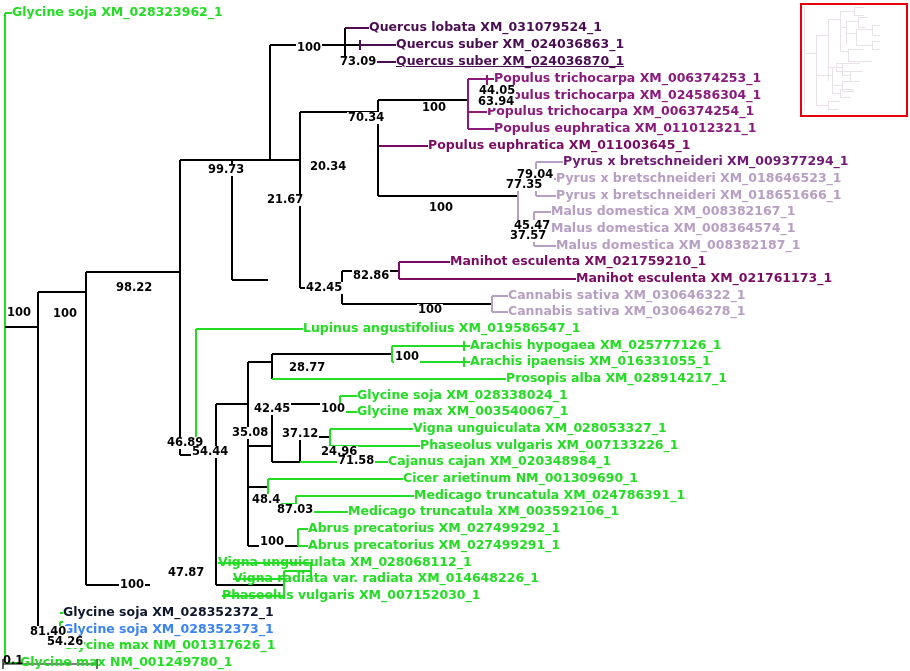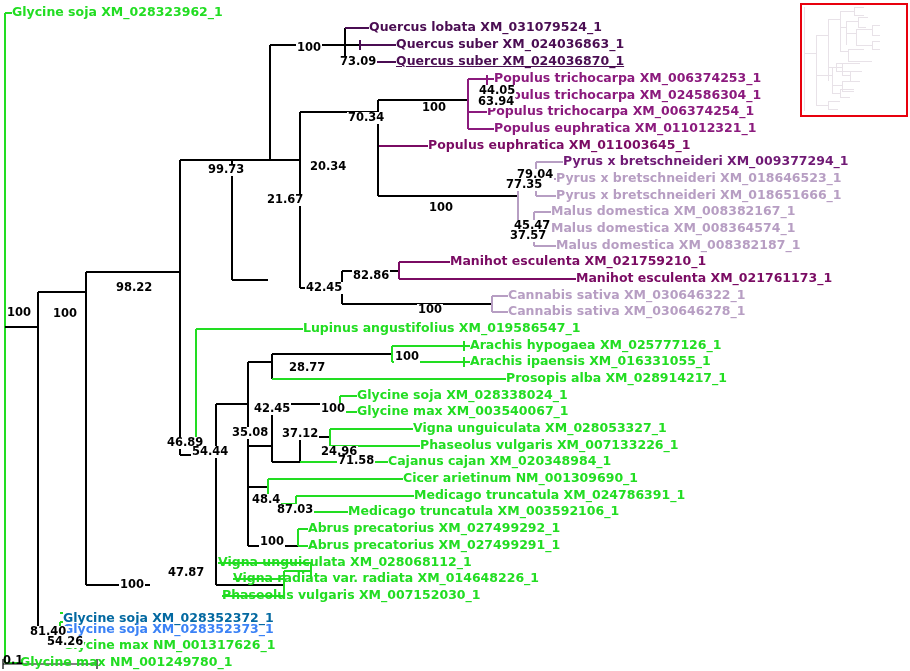--- a/index.html
+++ b/index.html
@@ -182,21 +182,21 @@
       <div class="lbl" style="left: 420px; top: 439px; color: rgb(34, 221, 34);">Phaseolus vulgaris XM_007133226_1</div>
       <div class="lbl" style="left: 388px; top: 455px; color: rgb(34, 221, 34);">Cajanus cajan XM_020348984_1</div>
       <div class="lbl" style="left: 403px; top: 472px; color: rgb(34, 221, 34);">Cicer arietinum NM_001309690_1</div>
       <div class="lbl" style="left: 414px; top: 489px; color: rgb(34, 221, 34);">Medicago truncatula XM_024786391_1</div>
       <div class="lbl" style="left: 348px; top: 505px; color: rgb(34, 221, 34);">Medicago truncatula XM_003592106_1</div>
       <div class="lbl" style="left: 308px; top: 522px; color: rgb(34, 221, 34);">Abrus precatorius XM_027499292_1</div>
       <div class="lbl" style="left: 308px; top: 539px; color: rgb(34, 221, 34);">Abrus precatorius XM_027499291_1</div>
       <div class="lbl" style="left: 218px; top: 556px; color: rgb(34, 221, 34);">Vigna unguiculata XM_028068112_1</div>
       <div class="lbl" style="left: 233px; top: 572px; color: rgb(34, 221, 34);">Vigna radiata var. radiata XM_014648226_1</div>
       <div class="lbl" style="left: 222px; top: 589px; color: rgb(34, 221, 34);">Phaseolus vulgaris XM_007152030_1</div>
-      <div class="lbl" style="left: 63px; top: 606px; color: #0369a1; margin-top: 6px;">Glycine soja XM_028352372_1</div>
+      <div class="lbl" style="left: 63px; top: 606px; color: #0f172a;">Glycine soja XM_028352372_1</div>
       <div class="lbl" style="left: 63px; top: 623px; color: #3b82f6;">Glycine soja XM_028352373_1</div>
       <div class="lbl" style="left: 63px; top: 639px; color: rgb(34, 221, 34);">Glycine max NM_001317626_1</div>
       <div class="lbl" style="left: 20px; top: 656px; color: rgb(34, 221, 34);">Glycine max NM_001249780_1</div>
     </div>
   <div id="bootLayer">
       <div class="boot" style="left: 6px; top: 307px;">100</div>
       <div class="boot" style="left: 52px; top: 308px;">100</div>
       <div class="boot" style="left: 115px; top: 282px;">98.22</div>
       <div class="boot" style="left: 207px; top: 164px;">99.73</div>
       <div class="boot" style="left: 266px; top: 194px;">21.67</div>

